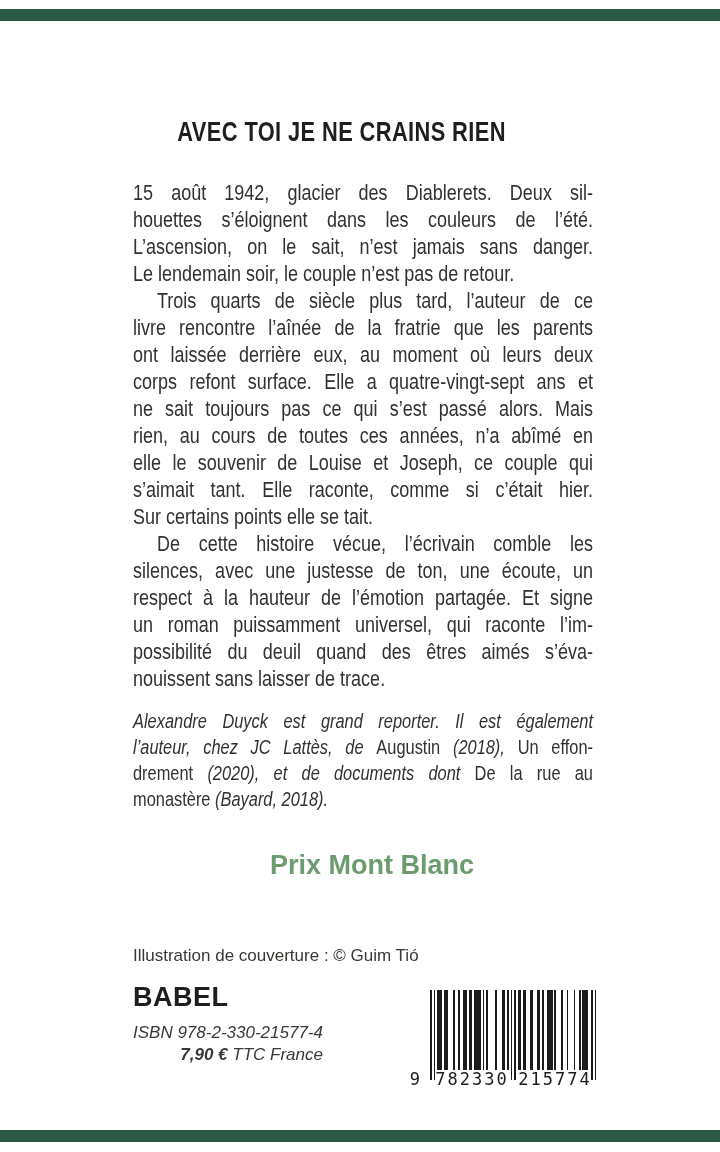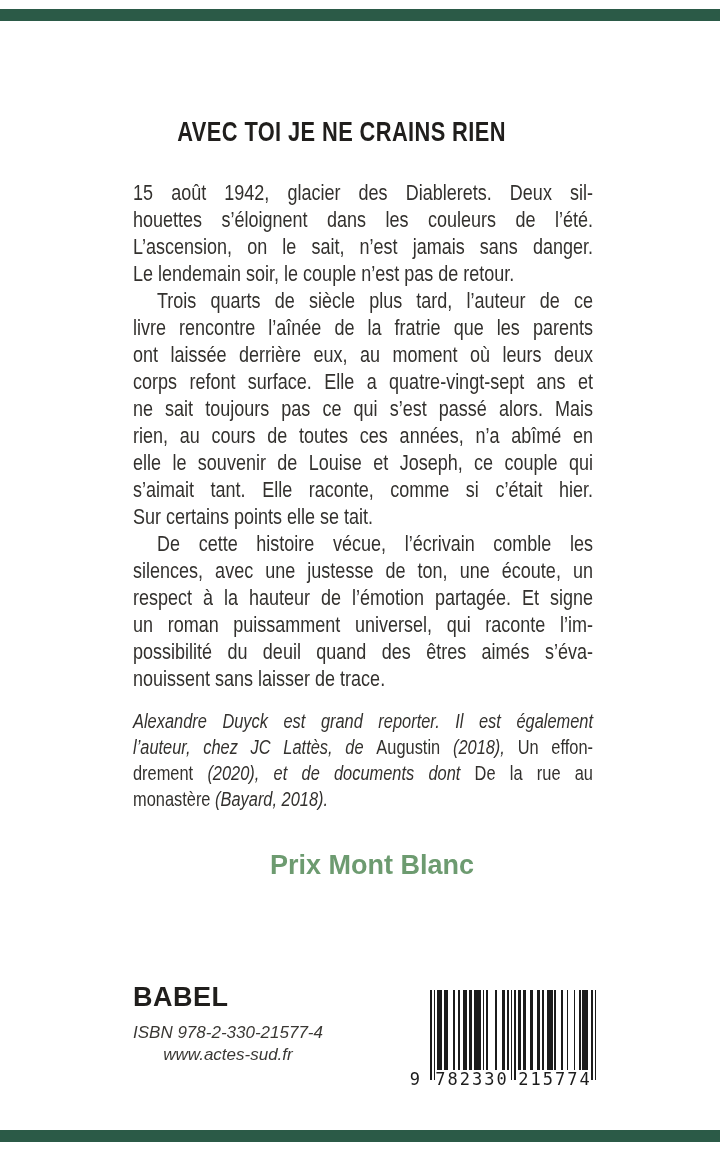--- a/index.html
+++ b/index.html
@@ -20,21 +20,21 @@
   }
   .textcol{
     position:absolute;left:133px;width:575px;
     transform:scaleX(0.8);transform-origin:0 0;
   }
   .synopsis{top:179px;font-size:22.5px;line-height:27px;}
   .bio{top:708px;font-size:20.5px;line-height:26px;font-style:italic;}
   .line{text-align:justify;text-align-last:justify;}
   .line.last{text-align-last:left;}
   .line.indent{text-indent:30px;}
-  .pline{text-align:center;}
+  .pline{text-align:right;}
   .seg-i{font-style:italic;}
   .seg-r{font-style:normal;}
   .seg-bi{font-style:italic;font-weight:bold;}
   .prize{
     position:absolute;top:850px;left:0;width:720px;text-align:center;
     font-size:27px;font-weight:bold;
   }
   .credit{position:absolute;left:133px;top:946px;font-size:17px;color:#3a3834;}
   .imprint{
     position:absolute;left:133px;top:982px;font-size:27px;font-weight:bold;
@@ -85,26 +85,27 @@
 
   <div class="textcol bio">
       <div class="line"><span class="seg-i">Alexandre Duyck est grand reporter. Il est également</span></div>
       <div class="line"><span class="seg-i">l’auteur, chez JC Lattès, de </span><span class="seg-r">Augustin</span><span class="seg-i"> (2018), </span><span class="seg-r">Un effon-</span></div>
       <div class="line"><span class="seg-r">drement</span><span class="seg-i"> (2020), et de documents dont </span><span class="seg-r">De la rue au</span></div>
       <div class="line last"><span class="seg-r">monastère</span><span class="seg-i"> (Bayard, 2018).</span></div>
     </div>
 
   <div class="prize" style="color: rgb(109, 155, 112); padding-left: 12px;">Prix Mont Blanc</div>
 
+  <div class="credit">Illustration de couverture : © Guim Tió</div>
 
   <div class="imprint">BABEL</div>
 
   <div class="legal">
       <div class="pline"><span class="seg-i">ISBN 978-2-330-21577-4</span></div>
-      <div class="pline last"><span class="seg-i">www.actes-sud.fr</span></div>
+      <div class="pline"><span class="seg-bi">7,90 €</span><span class="seg-i"> TTC France</span></div>
     </div>
 
   <svg class="barcode" width="210" height="100" viewBox="0 0 210 100" shape-rendering="crispEdges">
     <g>
         <rect x="34.00" y="2" width="1.75" height="90" fill="#1c1c1c"></rect>
         <rect x="37.50" y="2" width="1.75" height="90" fill="#1c1c1c"></rect>
         <rect x="41.00" y="2" width="5.25" height="80" fill="#1c1c1c"></rect>
         <rect x="48.00" y="2" width="3.50" height="80" fill="#1c1c1c"></rect>
         <rect x="56.75" y="2" width="1.75" height="80" fill="#1c1c1c"></rect>
         <rect x="62.00" y="2" width="1.75" height="80" fill="#1c1c1c"></rect>

